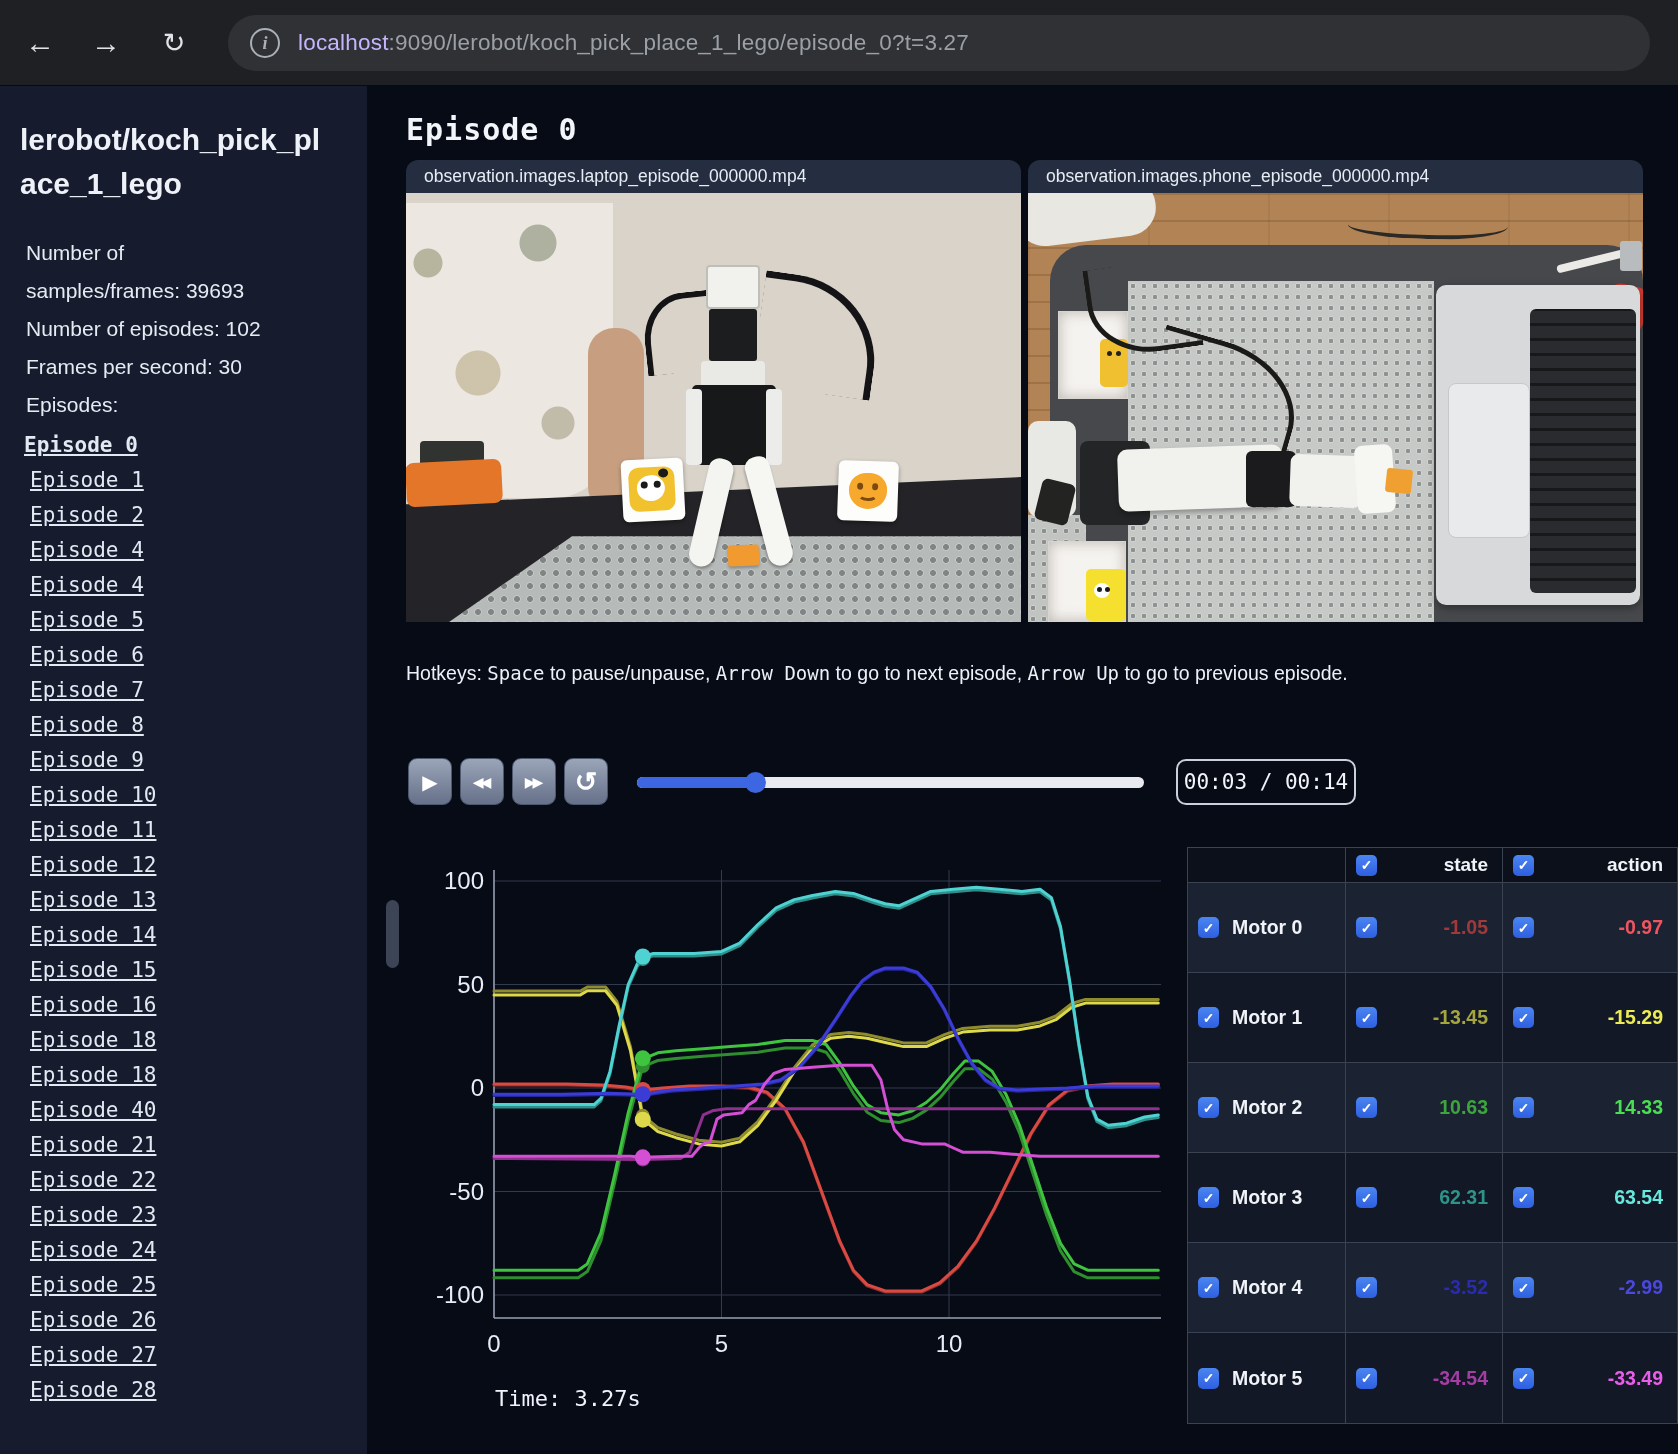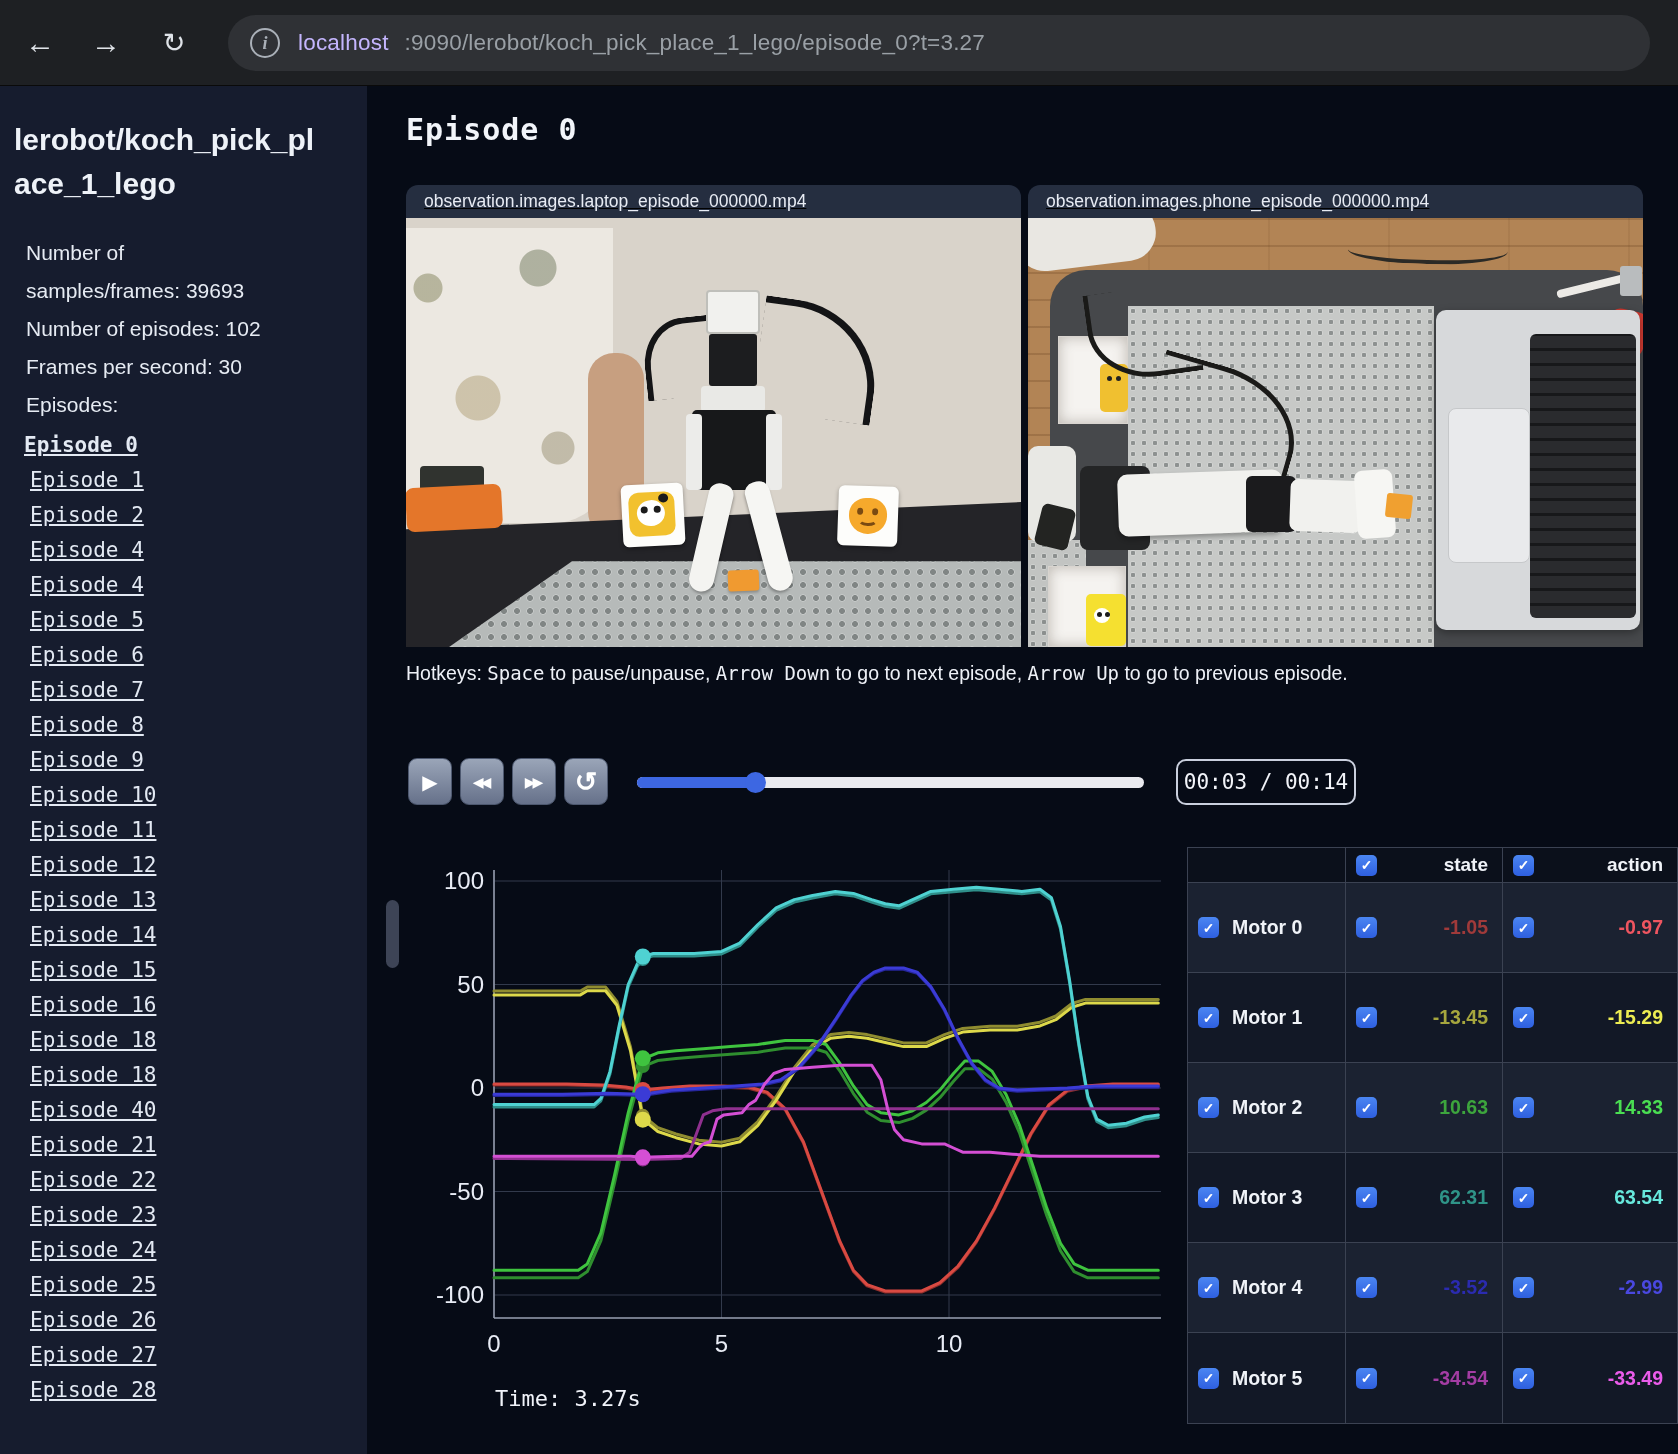--- a/index.html
+++ b/index.html
@@ -17,39 +17,39 @@
   .nav-fwd  { left:78px; }
   .nav-reload { left:146px; font-size:27px; }
   .url-pill { position:absolute; left:228px; top:15px; width:1422px; height:56px;
               background:#2f3135; border-radius:28px; display:flex; align-items:center; }
   .info-badge { width:30px; height:30px; border-radius:50%; border:2.5px solid #aab0b8;
                 color:#aab0b8; font-size:18px; font-style:italic; font-weight:bold;
                 display:flex; align-items:center; justify-content:center; margin-left:22px;
                 font-family:"Liberation Serif", serif; }
   .url-text { margin-left:18px; font-size:22.5px; letter-spacing:.2px; white-space:nowrap; }
   .url-host { color:#c4b5fd; }
-  .url-rest { color:#9aa0a6;margin-left:16px; }
+  .url-rest { color:#9aa0a6; }
 
   
   .sidebar { position:absolute; left:0; top:86px; width:367px; height:1368px;
              background:#161c2e; color:#e6ebf3; overflow:hidden; }
-  .ds-title { margin:32px 20px 0 14px; font-size:30px; font-weight:bold; color:#eef2f8; line-height:44px; }
+  .ds-title { margin:32px 20px 0 20px; font-size:30px; font-weight:bold; color:#eef2f8; line-height:44px; }
   .ds-info { margin:28px 20px 0 26px; font-size:21px; line-height:38px; color:#e6ebf3; }
   .episode-list { margin:4px 0 0 30px; }
   .ep { font-family:"DejaVu Sans Mono", monospace; font-size:21px; height:35px; line-height:35px;
         color:#e3e9f3; text-decoration:underline; cursor:pointer; white-space:nowrap; }
   .ep.active { font-weight:bold; margin-left:-6px; }
   .scroll-thumb { position:absolute; left:386px; top:900px; width:13px; height:68px;
                   border-radius:7px; background:#3d4456; }
 
   
   .page-title { position:absolute; left:406px; top:112px; font-size:30px; font-weight:bold;
                 color:#f2f5fa; letter-spacing:1px; }
 
-  .video-card { position:absolute; top:185px; width:615px; height:540px;text-decoration:underline; }
+  .video-card { position:absolute; top:160px; width:615px; height:540px; }
   .video-card.left { left:406px; } .video-card.right { left:1028px; }
   .video-caption { height:33px; background:#252e40; border-radius:12px 12px 0 0;
                    color:#e8ecf4; font-size:17.5px; line-height:33px; padding-left:18px;
                    white-space:nowrap; overflow:hidden; }
   .video-body { position:relative; width:615px; height:429px; overflow:hidden; background:#7d7d7d; }
 
   .studs { background-image:radial-gradient(circle at 7px 7px, rgba(84,90,90,.55) 2.6px, rgba(255,255,255,.3) 3.3px, transparent 4px);
            background-size:13px 13px; }
   .studs-sm { background-image:radial-gradient(circle at 5px 5px, rgba(84,90,90,.5) 2px, rgba(255,255,255,.3) 2.6px, transparent 3.2px);
               background-size:11px 11px; }

